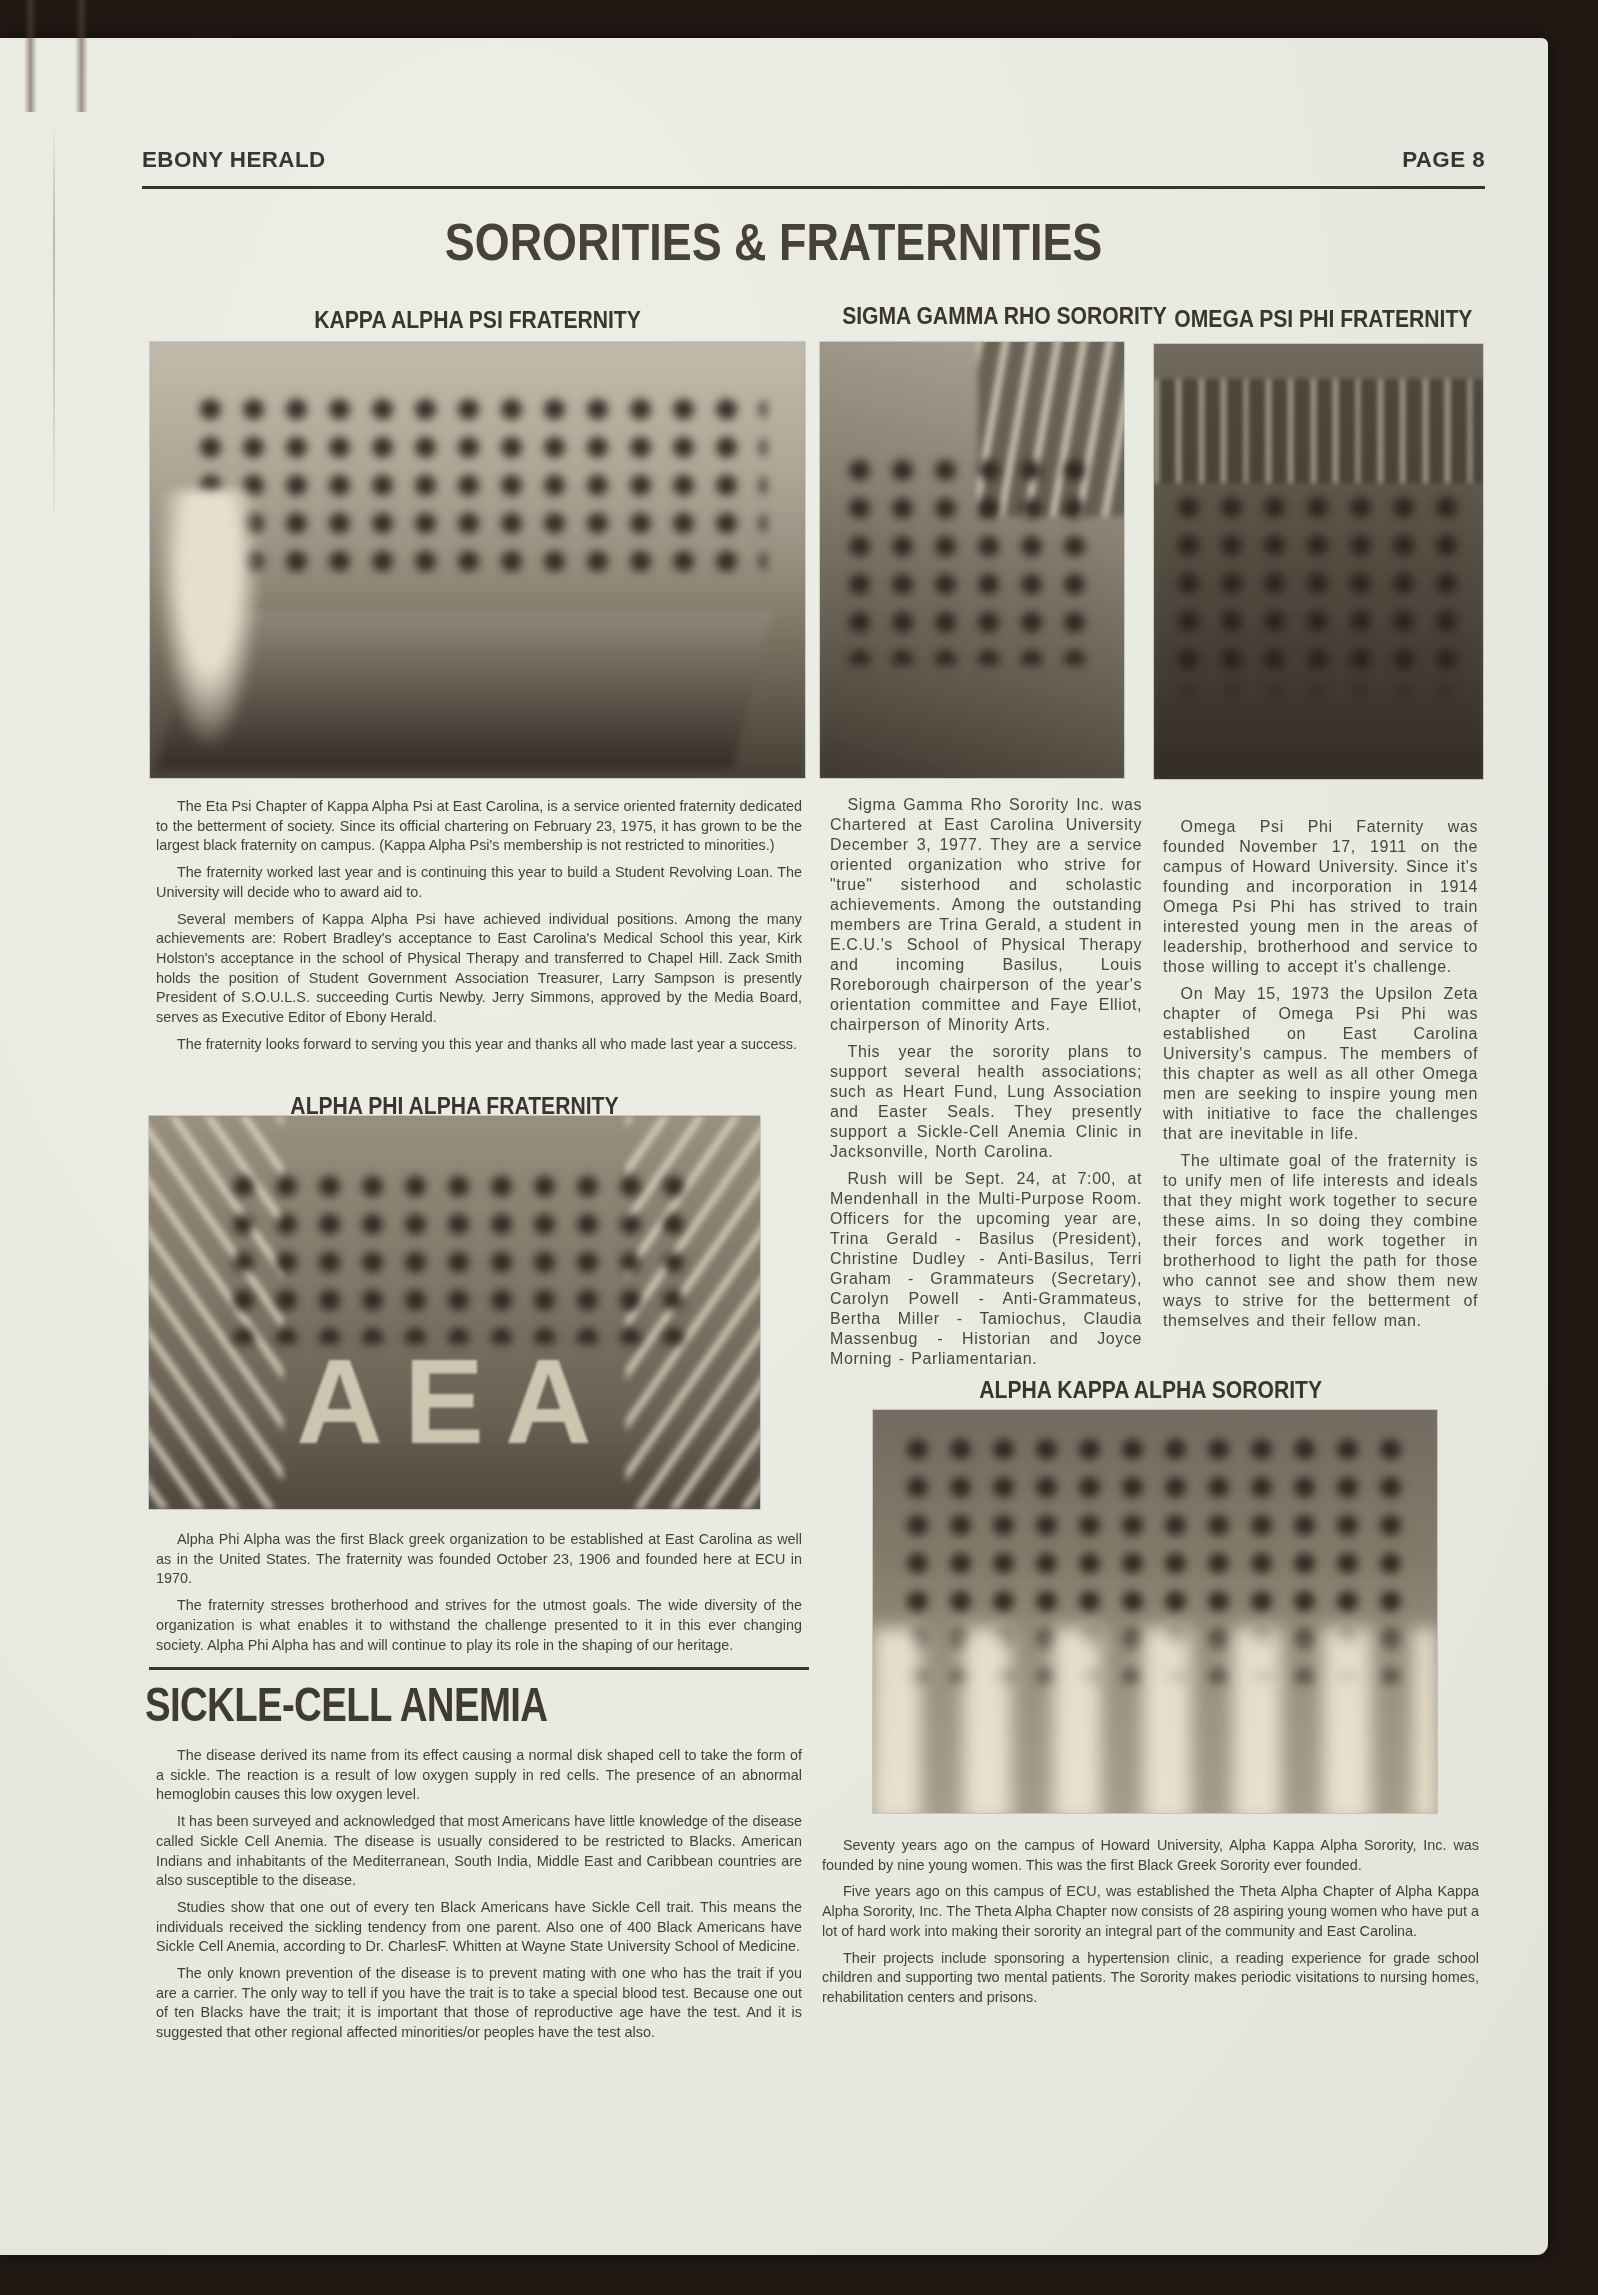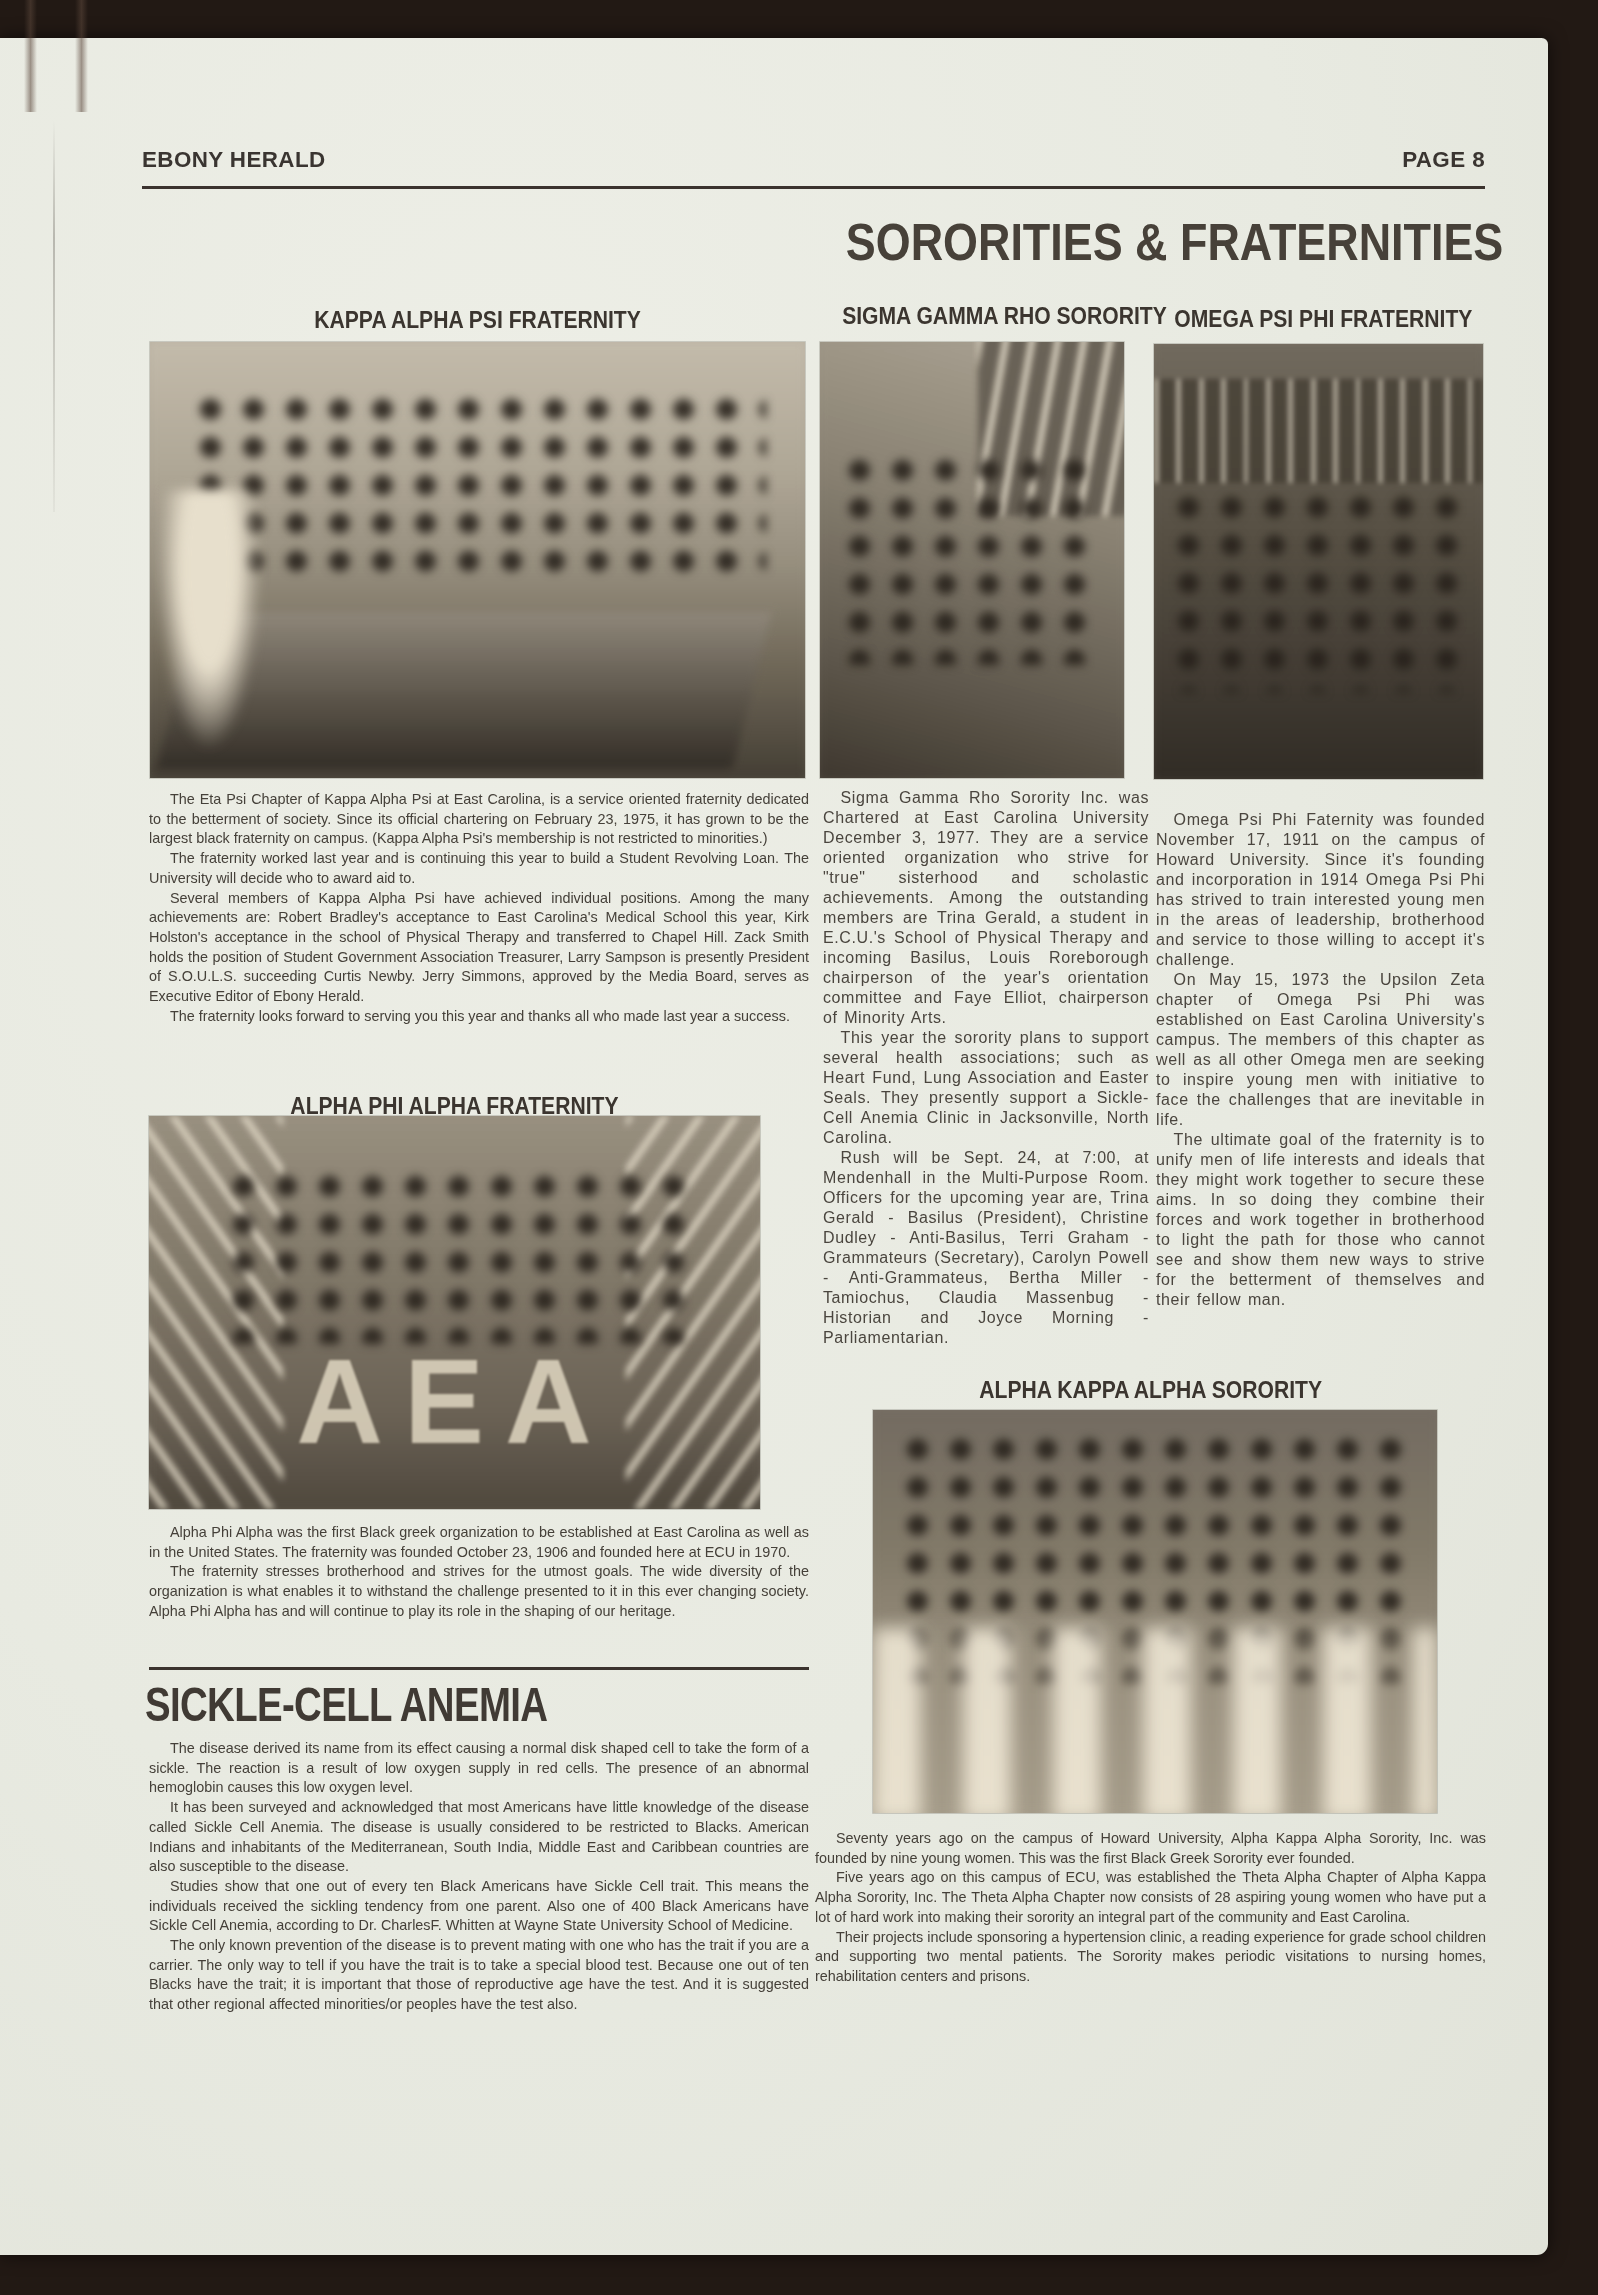--- a/index.html
+++ b/index.html
@@ -20,28 +20,28 @@
   .groove { position:absolute; top:0; height:112px; width:12.8px;
     background:linear-gradient(90deg, rgba(0,0,0,0) 0%, rgba(90,70,58,.55) 50%, rgba(0,0,0,0) 100%); }
   .crease { position:absolute; left:53px; top:120px; width:1.6px; height:392px;
     background:linear-gradient(180deg, rgba(70,64,56,.0), rgba(70,64,56,.3) 30%, rgba(70,64,56,.05)); }
   .speck { position:absolute; left:881px; top:1415px; width:11.2px; height:9.6px;
     background:radial-gradient(circle, #3c362f 0 35%, transparent 70%); opacity:.7; }
 
   
   .masthead, .pagenum { position:absolute; font-weight:bold; font-size:22.4px; color:#3a3531; letter-spacing:0.4px; }
   .rule { position:absolute; height:3.2px; background:#3b332e; }
-  .big-title { position:absolute; text-align:right; font-weight:bold; font-size:51px; color:#474139; white-space:nowrap; }
+  .big-title { position:absolute; text-align:center; font-weight:bold; font-size:51px; color:#474139; white-space:nowrap; }
   .sec-head { position:absolute; text-align:center; font-weight:bold; font-size:24px; color:#3b352f; white-space:nowrap; }
   .cond { display:inline-block; transform:scaleX(.88); transform-origin:center; }
   .cond-l { display:inline-block; transform:scaleX(.8); transform-origin:left center; }
   .sickle-head { position:absolute; font-weight:bold; font-size:48px; color:#403a34; letter-spacing:-0.8px; white-space:nowrap;text-align:right; }
 
   .article { position:absolute; text-align:justify; color:#454039; }
-  .article p { margin:0; text-indent:21px; }
+  .article p { margin:7px; text-indent:21px; }
   .wide-txt { font-size:14.4px; line-height:19.7px; }
   .col-txt { font-size:16px; line-height:20px; letter-spacing:0.6px; word-spacing:1.6px; color:#4a453e; }
   .col-txt p { text-indent:17.6px; }
 
   
   .photo { position:absolute; overflow:hidden; background:#8f8a80; filter:sepia(.12) contrast(1.02); box-shadow:0 0 0 0.8px rgba(60,55,48,.25); }
   .blur { position:absolute; inset:-11.2px; filter:blur(8px); }
 
   .base-kappa { background:linear-gradient(180deg,#bcb7ab 0%,#a8a295 30%,#8f897c 52%,#6e6759 72%,#3f3a32 100%); }
   .base-sigma { background:linear-gradient(195deg,#a8a296 0%,#847e72 40%,#5b554b 75%,#3a342d 100%); }

